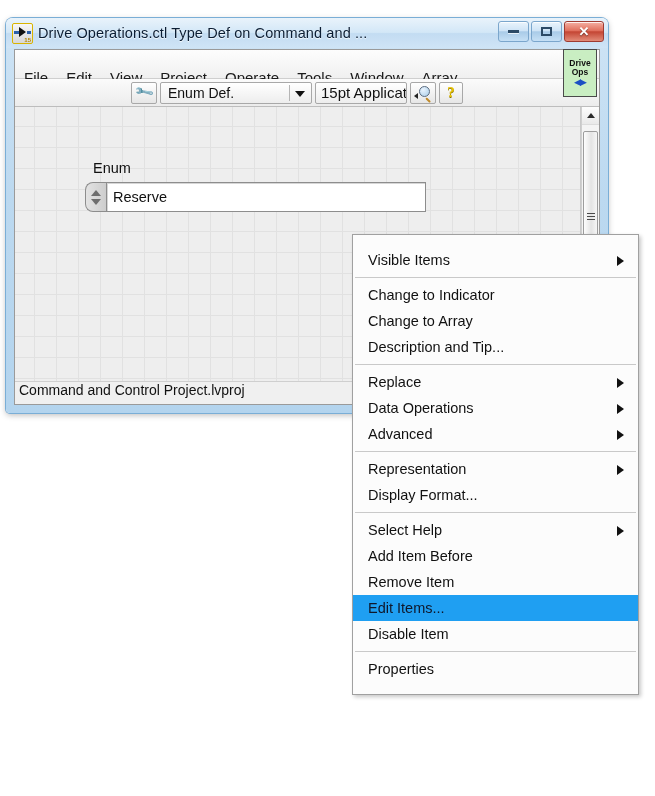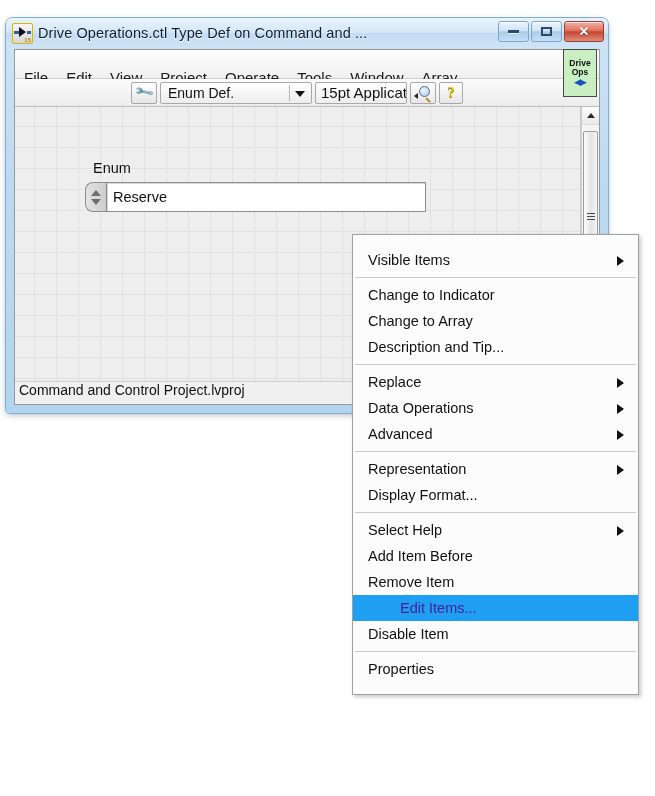--- a/index.html
+++ b/index.html
@@ -212,21 +212,21 @@
     padding:12px 0;
     box-sizing:border-box;
     z-index:40;
   }
   .ctx-row{
     height:26px;display:flex;align-items:center;position:relative;
     padding-left:15px;box-sizing:border-box;
   }
   .ctx-row .lbl{font-size:14.5px;color:#111;white-space:nowrap;}
   .ctx-row.selected{background:#1f9ff2;}
-  .ctx-row.selected .lbl{color:#4c1d95;margin-left:32px;}
+  .ctx-row.selected .lbl{color:#0f172a;}
   .ctx-row .arrow{
     position:absolute;right:14px;top:9px;width:0;height:0;
     border-top:5px solid transparent;border-bottom:5px solid transparent;border-left:7px solid #111;
   }
   .ctx-sep{height:1px;background:#c9c9c9;margin:4px 2px;}
 </style>
 </head>
 <body>
 
 <div id="window">

